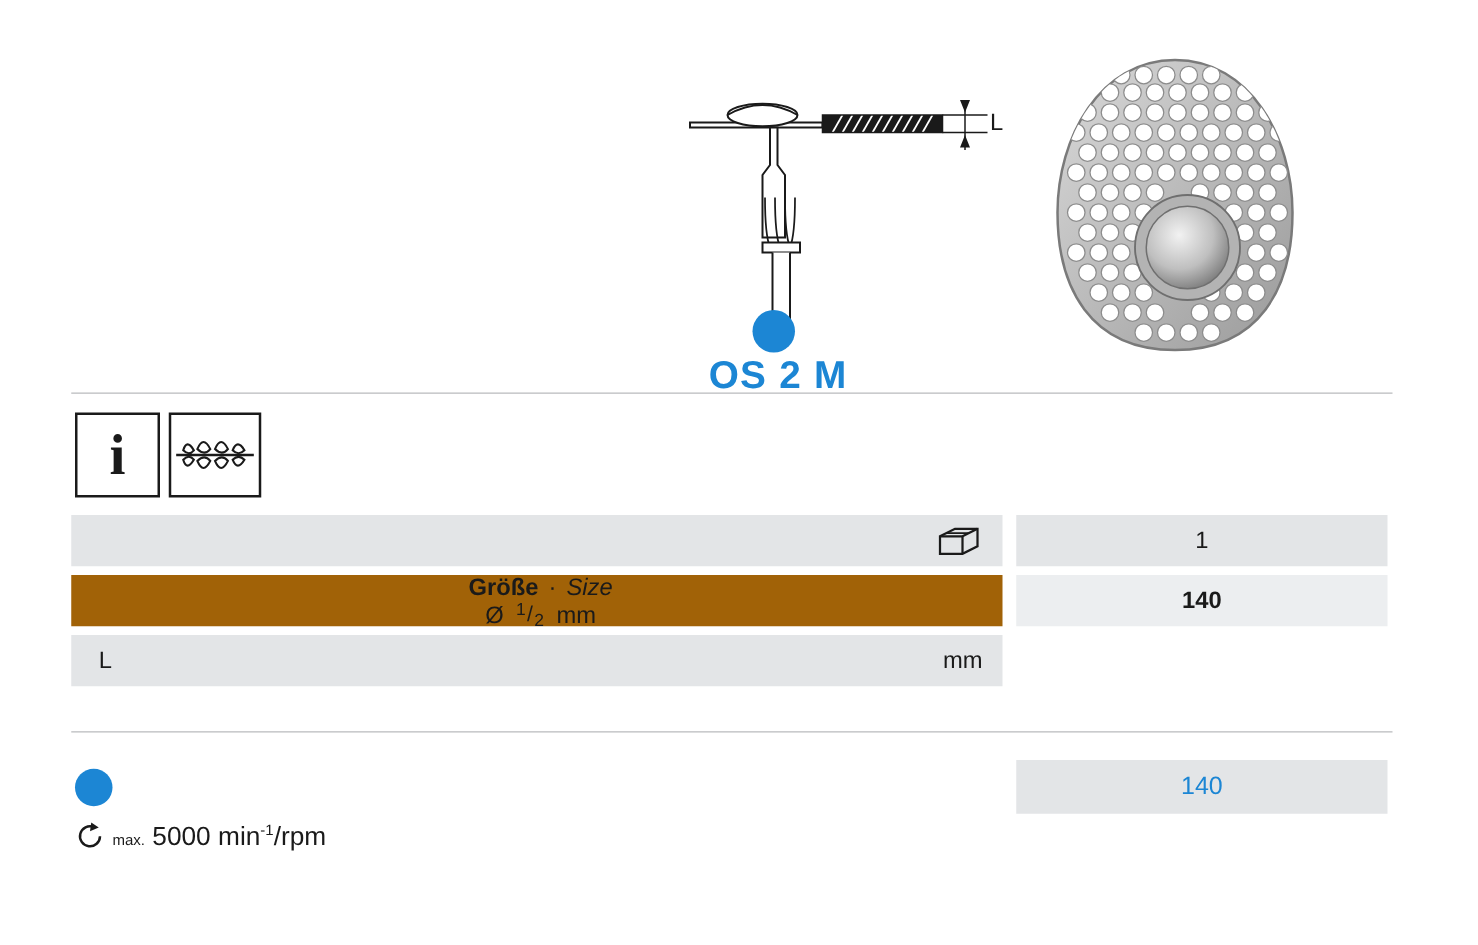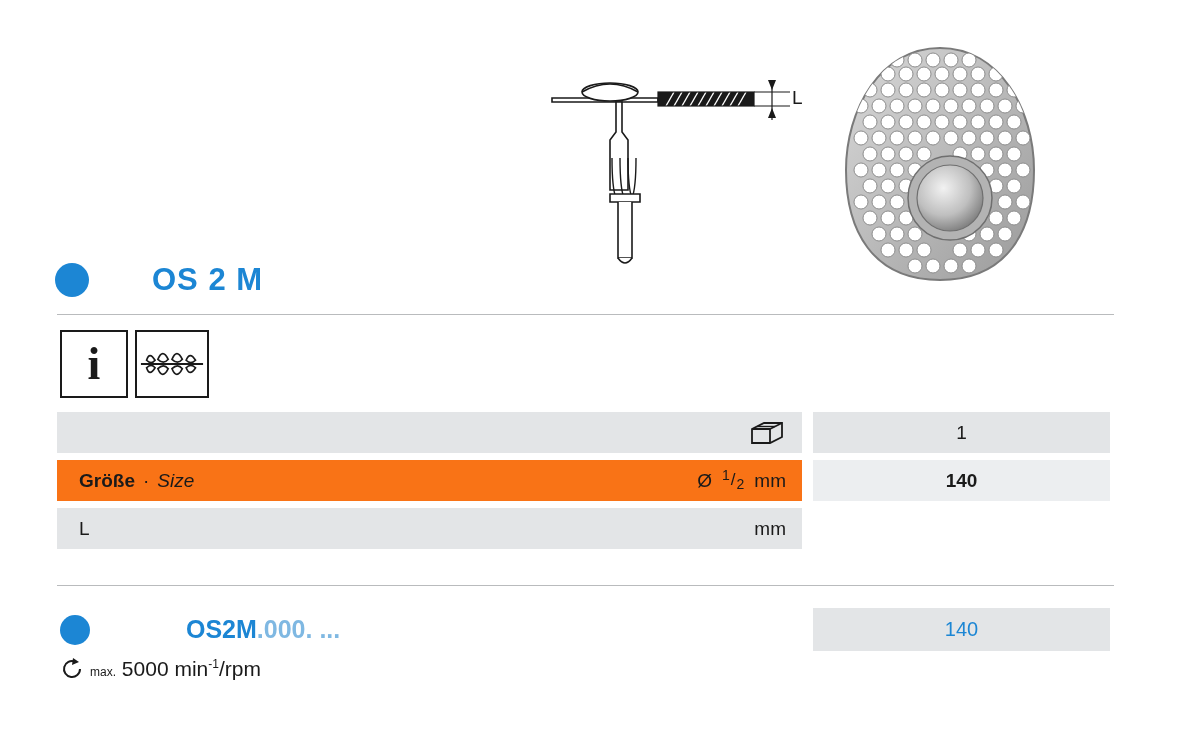--- a/index.html
+++ b/index.html
@@ -43,20 +43,21 @@
 
   
   .title-row {
     position: absolute;
     left: 0;
     top: 248px;
     width: 1182px;
     height: 64px;
     display: flex;
     align-items: center;
+    flex-direction: column;
   }
   .blue-dot {
     width: 34px;
     height: 34px;
     border-radius: 50%;
     background: #1c86d4;
     margin-left: 55px;
     flex: 0 0 auto;
   }
   .title-text {
@@ -123,21 +124,21 @@
   .spec-label-cell {
     width: 745px;
     background: #e3e5e7;
     display: flex;
     align-items: center;
     justify-content: space-between;
     padding: 0 16px 0 22px;
     box-sizing: border-box;
     font-size: 19px;
   }
-  .spec-label-cell.light { background: #f97316; }
+  .spec-label-cell.light { background: #a16207; flex-direction: column; }
   .spec-value-cell {
     width: 297px;
     margin-left: 11px;
     background: #e3e5e7;
     display: flex;
     align-items: center;
     justify-content: center;
     font-size: 19px;
   }
   .spec-value-cell.light { background: #eceef0; }
@@ -469,23 +470,20 @@
         <span>mm</span>
       </span>
     </div>
   </div>
 </div>
 
 <div class="rule rule-bottom"></div>
 
 <div class="order-row">
   <div class="order-dot"></div>
-  <div class="order-code">
-    <span>OS2M</span><span class="dim">.000. ...</span>
-  </div>
   <div class="order-value-cell">140</div>
 </div>
 
 <div class="footer">
   <svg width="26" height="26" viewBox="0 0 26 26">
     <path d="M20 13 a8 8 0 1 1 -5 -7.4" fill="none" stroke="#1a1a1a" stroke-width="2"></path>
     <polygon points="13,2 19,6 12,9" fill="#1a1a1a"></polygon>
   </svg>
   <div class="footer-note">
     <span class="small">max.</span>

